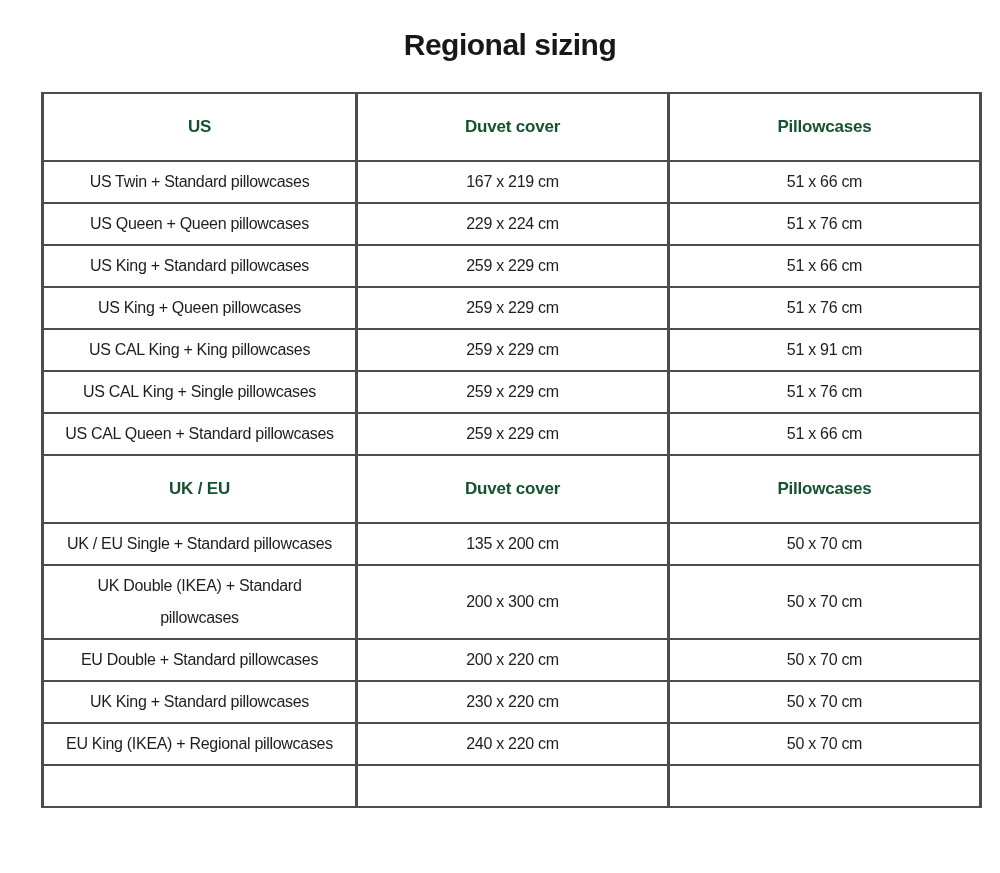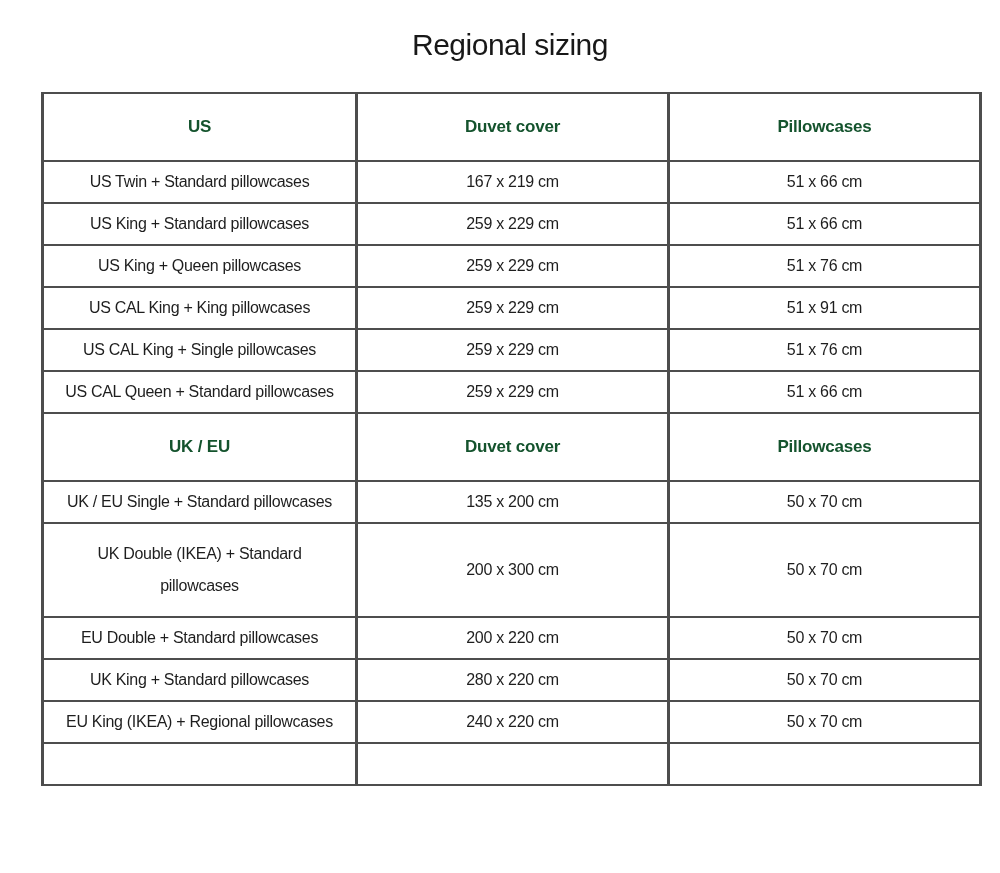--- a/index.html
+++ b/index.html
@@ -13,21 +13,21 @@
     color: #1c1c1c;
   }
   .container {
     width: 938px;
     margin-left: 41px;
   }
   h1.page-title {
     margin: 28px 0 0 0;
     text-align: center;
     font-size: 30px;
-    font-weight: normal;
+    font-weight: bold;
     letter-spacing: -0.5px;
     color: #181818;
   }
   table.sizing-table {
     border-collapse: collapse;
     table-layout: fixed;
     width: 938px;
     margin-top: 30px;
   }
   col.c1 { width: 314px; }
@@ -49,21 +49,21 @@
     color: #14532d;
   }
   td {
     height: 40px;
     font-size: 16px;
     letter-spacing: -0.3px;
     padding: 0 4px;
     color: #1e1e1e;
   }
   td.wrap-narrow {
-    padding: 14px 46px;
+    padding: 4px 46px;
     line-height: 2;
   }
   tr.partial-row td {
     height: 40px;
   }
 </style>
 </head>
 <body>
 
 <div class="container">
@@ -78,20 +78,25 @@
     <tbody>
         <tr>
           <th>US</th>
           <th>Duvet cover</th>
           <th>Pillowcases</th>
         </tr>
         <tr>
           <td>US Twin + Standard pillowcases</td>
           <td>167 x 219 cm</td>
           <td>51 x 66 cm</td>
+        </tr>
+        <tr>
+          <td>US Queen + Queen pillowcases</td>
+          <td>229 x 224 cm</td>
+          <td>51 x 76 cm</td>
         </tr>
         <tr>
           <td>US King + Standard pillowcases</td>
           <td>259 x 229 cm</td>
           <td>51 x 66 cm</td>
         </tr>
         <tr>
           <td>US King + Queen pillowcases</td>
           <td>259 x 229 cm</td>
           <td>51 x 76 cm</td>
@@ -126,21 +131,21 @@
           <td>200 x 300 cm</td>
           <td>50 x 70 cm</td>
         </tr>
         <tr>
           <td>EU Double + Standard pillowcases</td>
           <td>200 x 220 cm</td>
           <td>50 x 70 cm</td>
         </tr>
         <tr>
           <td>UK King + Standard pillowcases</td>
-          <td>280 x 220 cm</td>
+          <td>230 x 220 cm</td>
           <td>50 x 70 cm</td>
         </tr>
         <tr>
           <td>EU King (IKEA) + Regional pillowcases</td>
           <td>240 x 220 cm</td>
           <td>50 x 70 cm</td>
         </tr>
         <tr class="partial-row">
           <td></td>
           <td></td>

